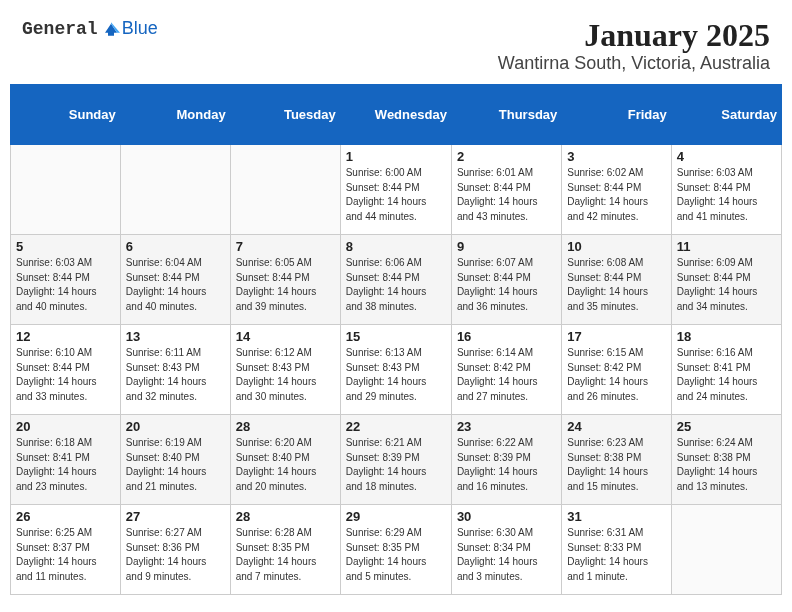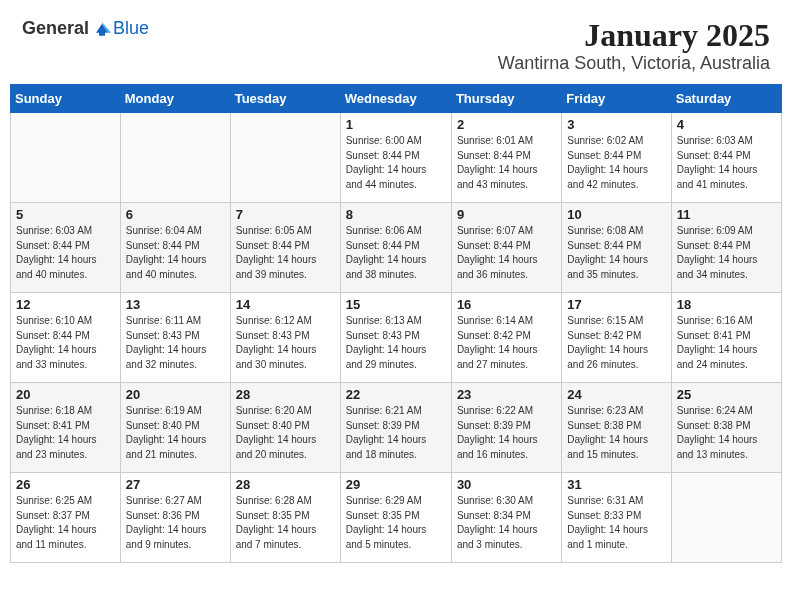--- a/index.html
+++ b/index.html
@@ -23,20 +23,21 @@
     }
     .logo-text {
       display: flex;
       align-items: center;
       gap: 2px;
     }
     .logo-general {
       font-size: 18px;
       font-weight: bold;
       color: #333;
+      font-family: Liberation Mono, monospace;
     }
     .logo-blue {
       font-size: 18px;
       font-weight: normal;
       color: #1565c0;
     }
     .logo-icon {
       width: 18px;
       height: 18px;
       margin-left: 2px;
@@ -58,22 +59,22 @@
     table {
       width: 100%;
       border-collapse: collapse;
       margin-top: 6px;
     }
     th {
       background-color: #1565c0;
       color: #fff;
       font-size: 13px;
       font-weight: bold;
-      padding: 6px 4px;
-      text-align: left;
+      padding: 22px 4px;
+      text-align: right;
       border: 1px solid #1565c0;
     }
     td {
       border: 1px solid #ccc;
       vertical-align: top;
       padding: 4px 5px;
       font-size: 10.5px;
       color: #333;
       height: 90px;
       width: 113px;

